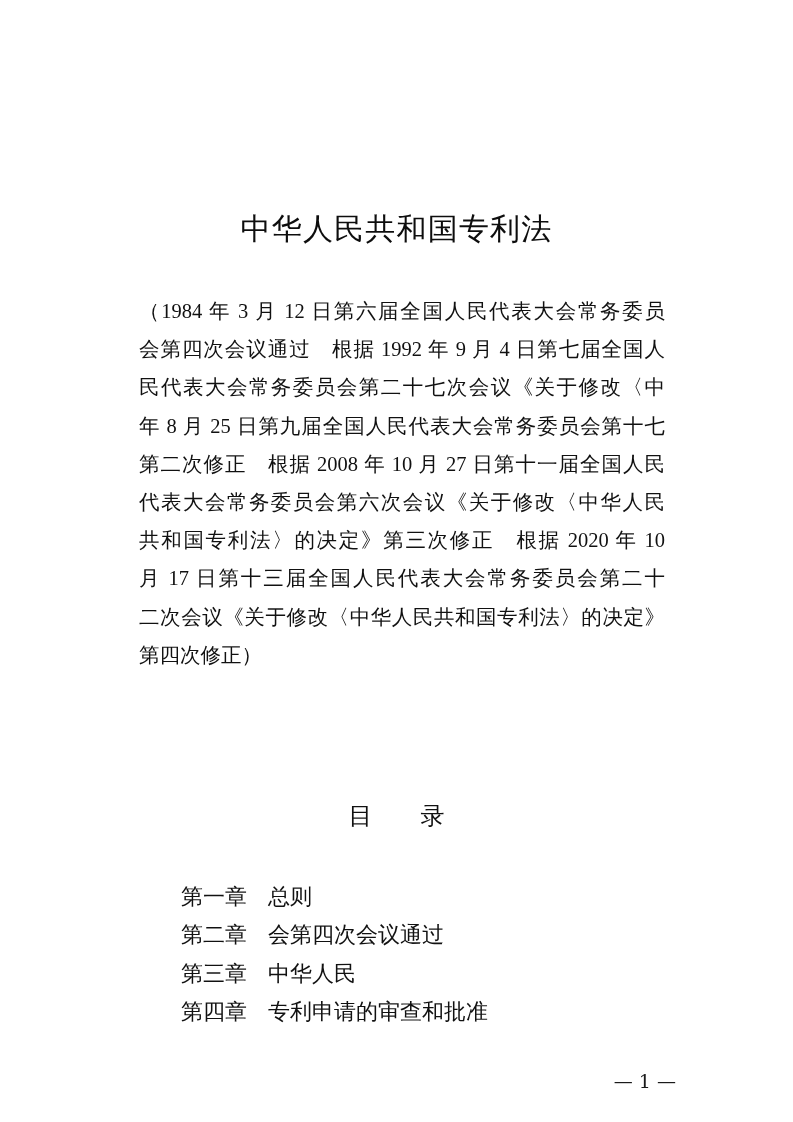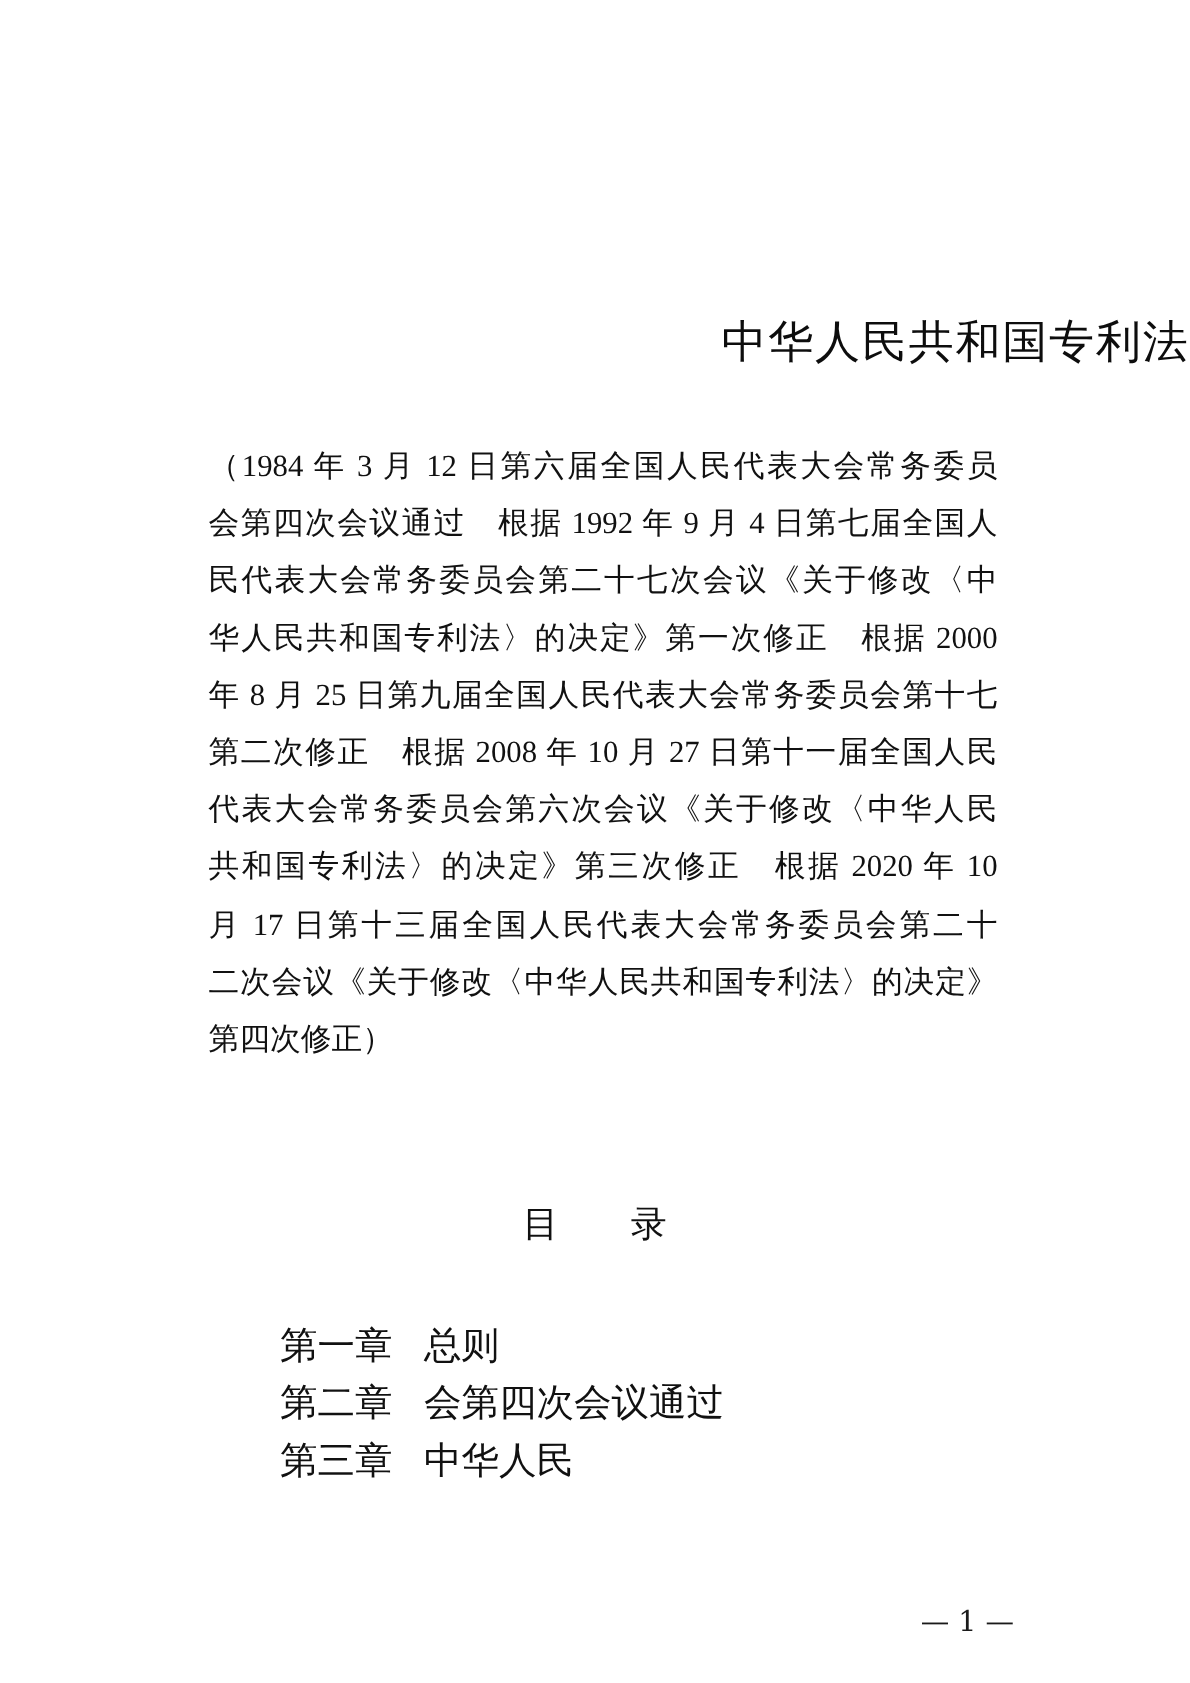--- a/index.html
+++ b/index.html
@@ -22,21 +22,21 @@
     overflow: hidden;
     margin: 0 auto;
   }
 
   
   .doc-title {
     position: absolute;
     left: 0;
     right: 0;
     top: 209px;
-    text-align: right;
+    text-align: center;
     font-family: "DejaVu Serif", "Liberation Serif", serif;
     font-size: 30px;
     line-height: 40px;
     letter-spacing: 1.2px;
     font-weight: 400;
     color: #0d0d0d;
     white-space: pre;
   }
 
   
@@ -87,21 +87,21 @@
   
   .toc-list {
     position: absolute;
     left: 139px;
     top: 840px;
     width: 530px;
   }
 
   .toc-item {
     font-family: "DejaVu Serif", "Liberation Serif", serif;
-    font-size: 25px;
+    font-size: 22px;
     line-height: 38.2px;
     height: 38.2px;
     color: #111111;
     white-space: pre;
   }
 
   .toc-num {
     display: inline;
   }
 
@@ -133,21 +133,20 @@
 <body>
 
 <div class="page">
 
   <div class="doc-title">中华人民共和国专利法</div>
 
   <div class="preamble">
     <div class="pline just">（1984 年 3 月 12 日第六届全国人民代表大会常务委员</div>
     <div class="pline just">会第四次会议通过　根据 1992 年 9 月 4 日第七届全国人</div>
     <div class="pline just">民代表大会常务委员会第二十七次会议《关于修改〈中</div>
-    <div class="pline just">华人民共和国专利法〉的决定》第一次修正　根据 2000</div>
     <div class="pline just">年 8 月 25 日第九届全国人民代表大会常务委员会第十七</div>
     <div class="pline just">第二次修正　根据 2008 年 10 月 27 日第十一届全国人民</div>
     <div class="pline just">代表大会常务委员会第六次会议《关于修改〈中华人民</div>
     <div class="pline just">共和国专利法〉的决定》第三次修正　根据 2020 年 10</div>
     <div class="pline just">月 17 日第十三届全国人民代表大会常务委员会第二十</div>
     <div class="pline just">二次会议《关于修改〈中华人民共和国专利法〉的决定》</div>
     <div class="pline last">第四次修正）</div>
   </div>
 
   <div class="toc-heading">目　　录</div>
@@ -155,17 +154,20 @@
   <div class="toc-list">
     <div class="toc-item">
       <span class="toc-num">第一章</span><span class="toc-gap"></span><span class="toc-label">总则</span>
     </div>
     <div class="toc-item">
       <span class="toc-num">第二章</span><span class="toc-gap"></span><span class="toc-label">会第四次会议通过</span>
     </div>
     <div class="toc-item">
       <span class="toc-num">第三章</span><span class="toc-gap"></span><span class="toc-label">中华人民</span>
     </div>
+    <div class="toc-item">
+      <span class="toc-num">第四章</span><span class="toc-gap"></span><span class="toc-label">专利申请的审查和批准</span>
+    </div>
   </div>
 
   <div class="page-footer">— 1 —</div>
 
 </div>
 
 </body></html>

